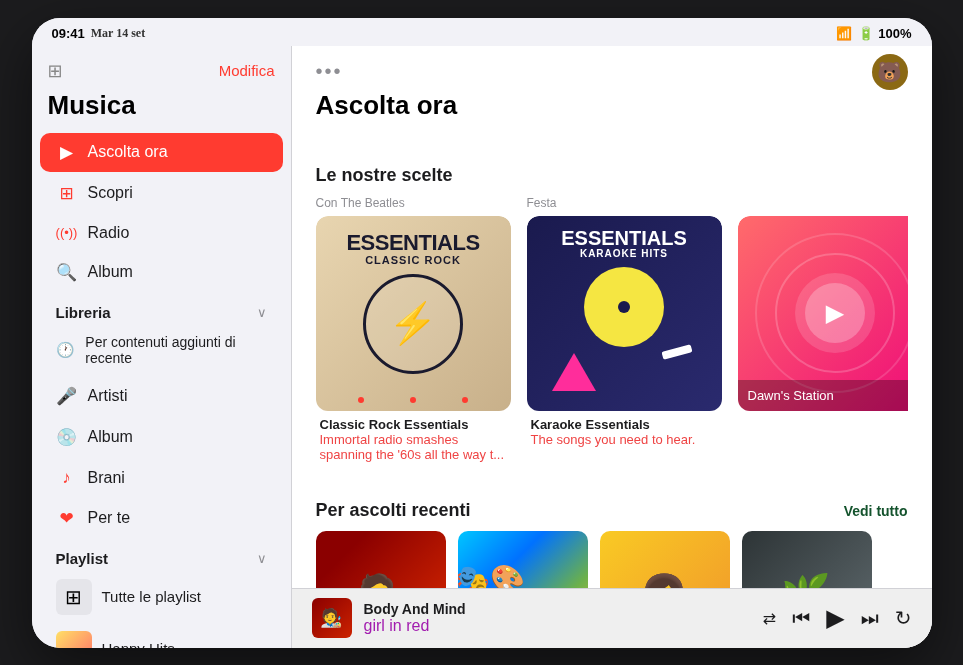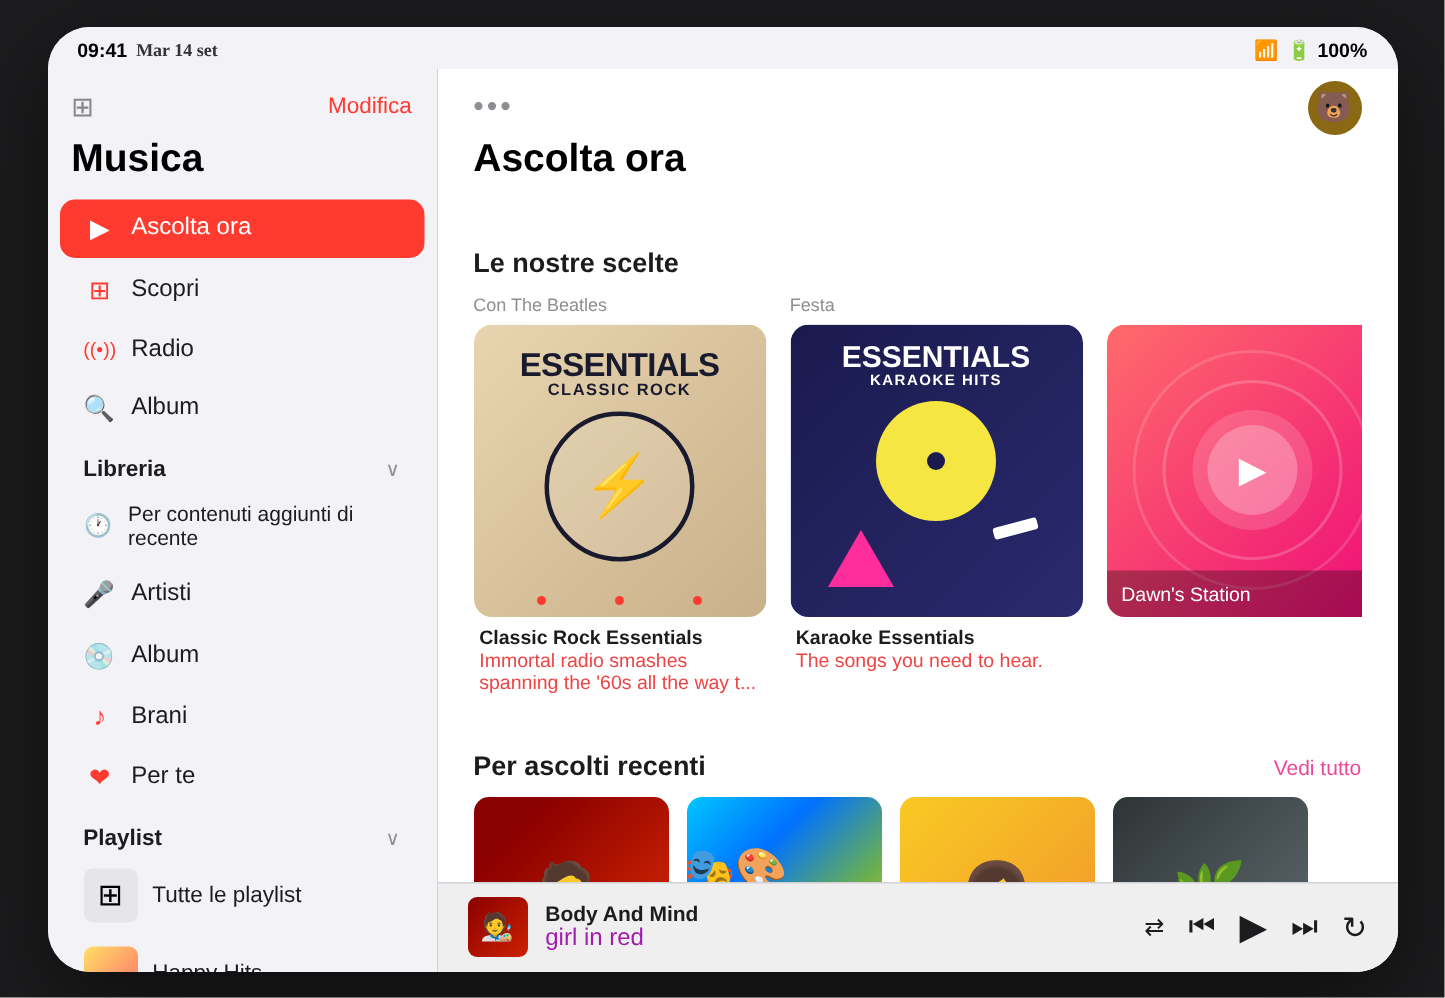--- a/index.html
+++ b/index.html
@@ -167,21 +167,21 @@
     }
     
     .section-row-header {
       display: flex;
       align-items: baseline;
       justify-content: space-between;
       margin-bottom: 10px;
       margin-top: 36px;
     }
     .section-title { font-size: 18px; font-weight: 700; color: #1c1c1e; }
-    .see-all { font-size: 14px; color: #ec4899; font-weight: 400; cursor: pointer; text-align: center; }
+    .see-all { font-size: 14px; color: #14532d; font-weight: 700; cursor: pointer; text-align: center; }
     
     .cards-row {
       display: flex;
       gap: 16px;
       margin-bottom: 20px;
       overflow: hidden;
     }
     .card {
       flex: 0 0 auto;
       border-radius: 12px;

